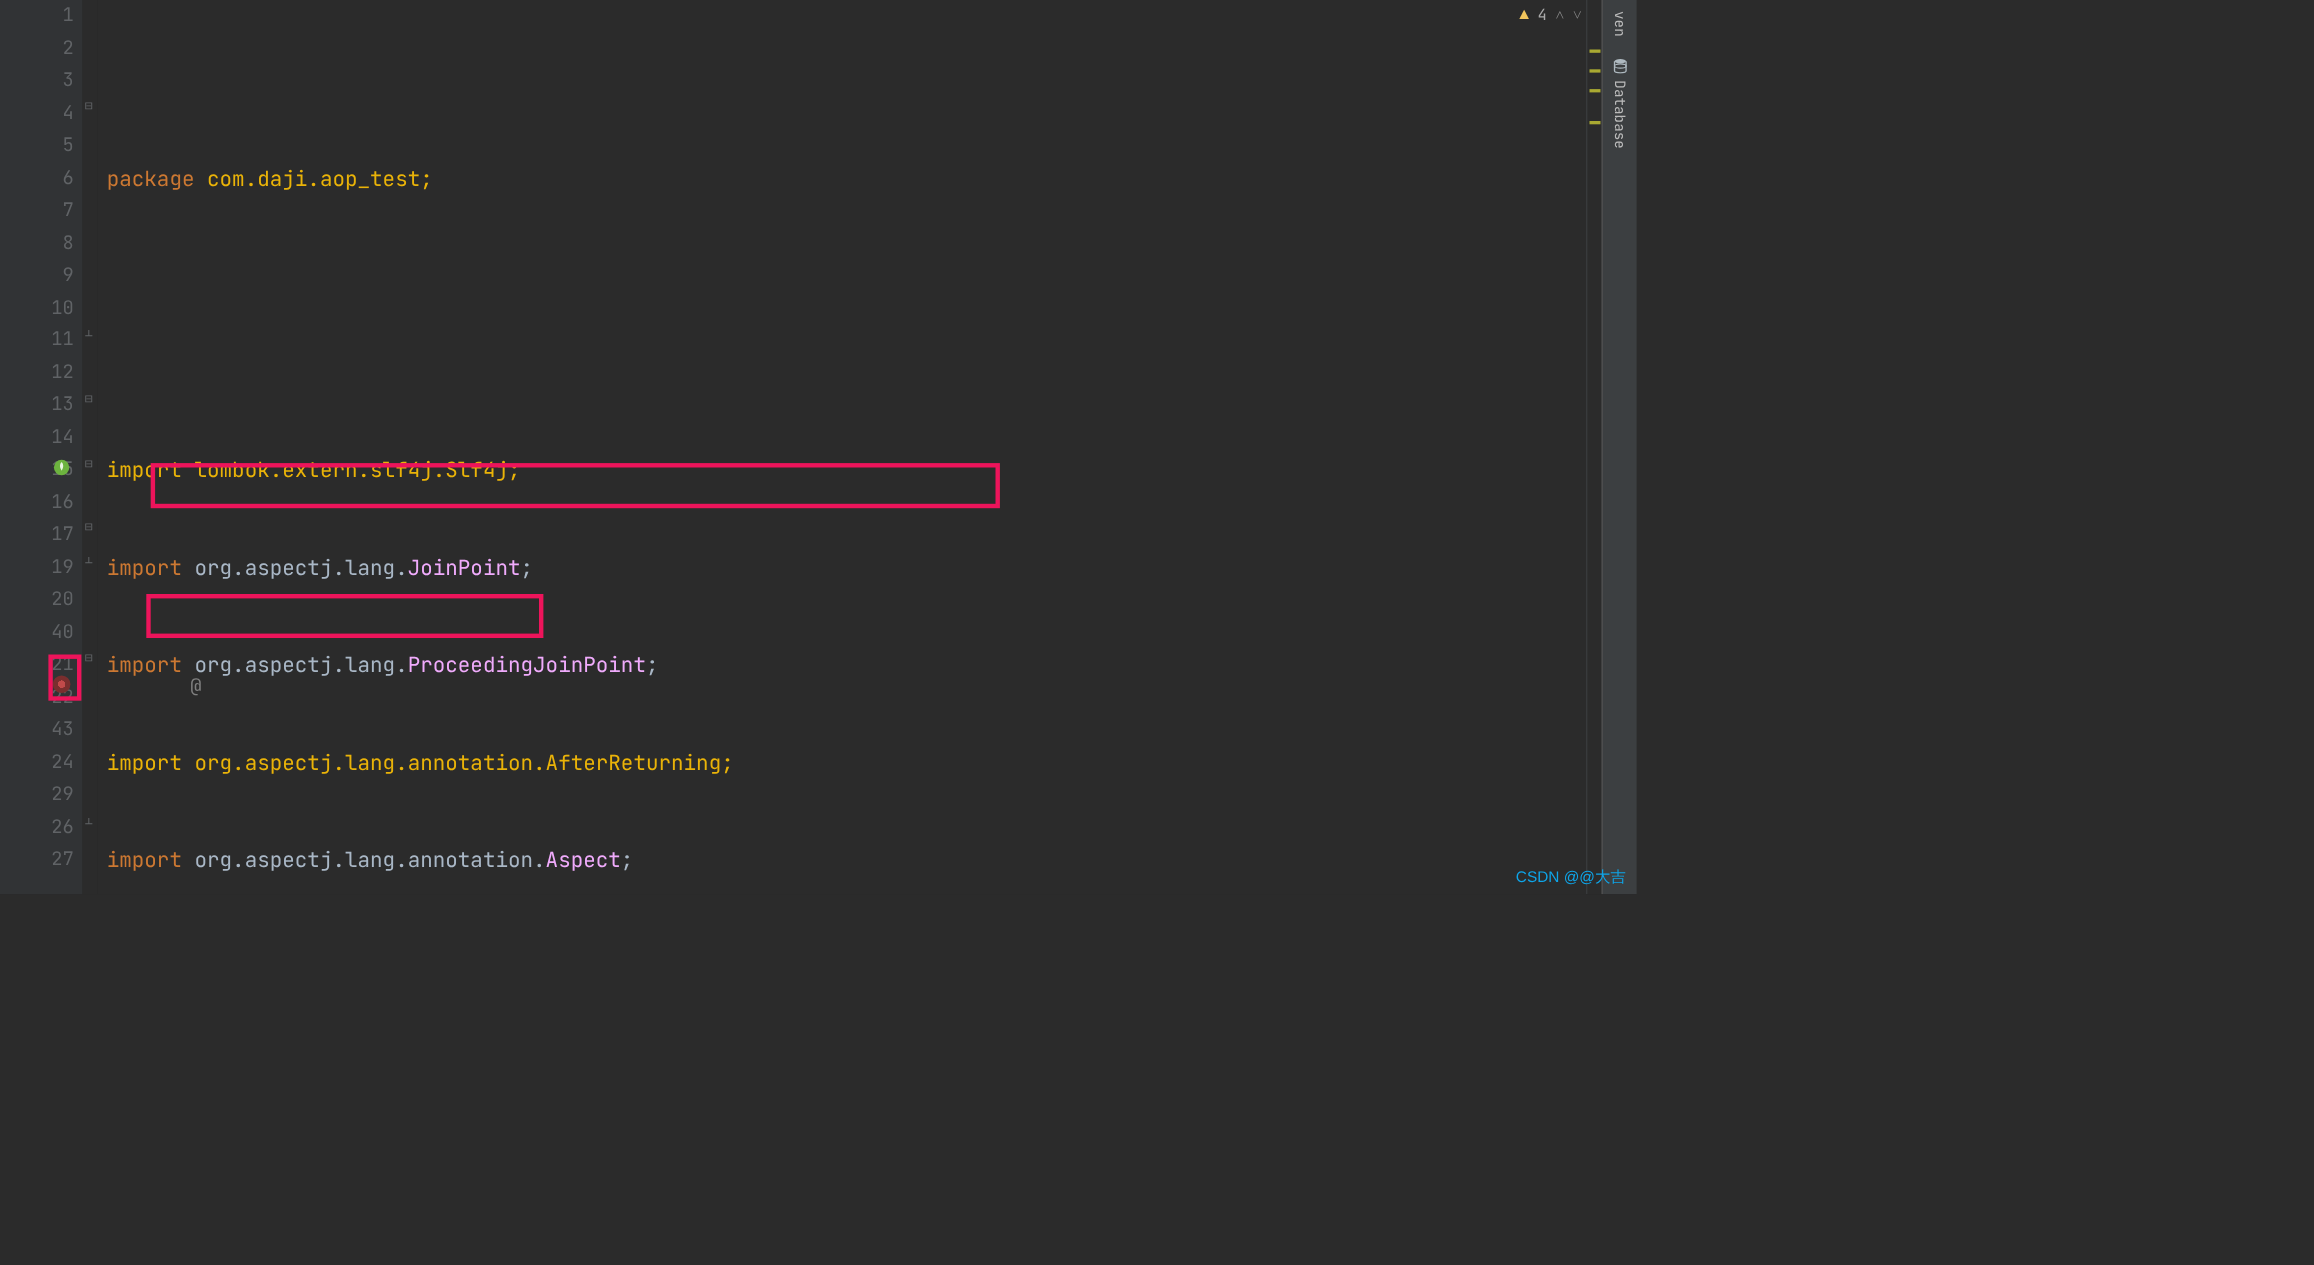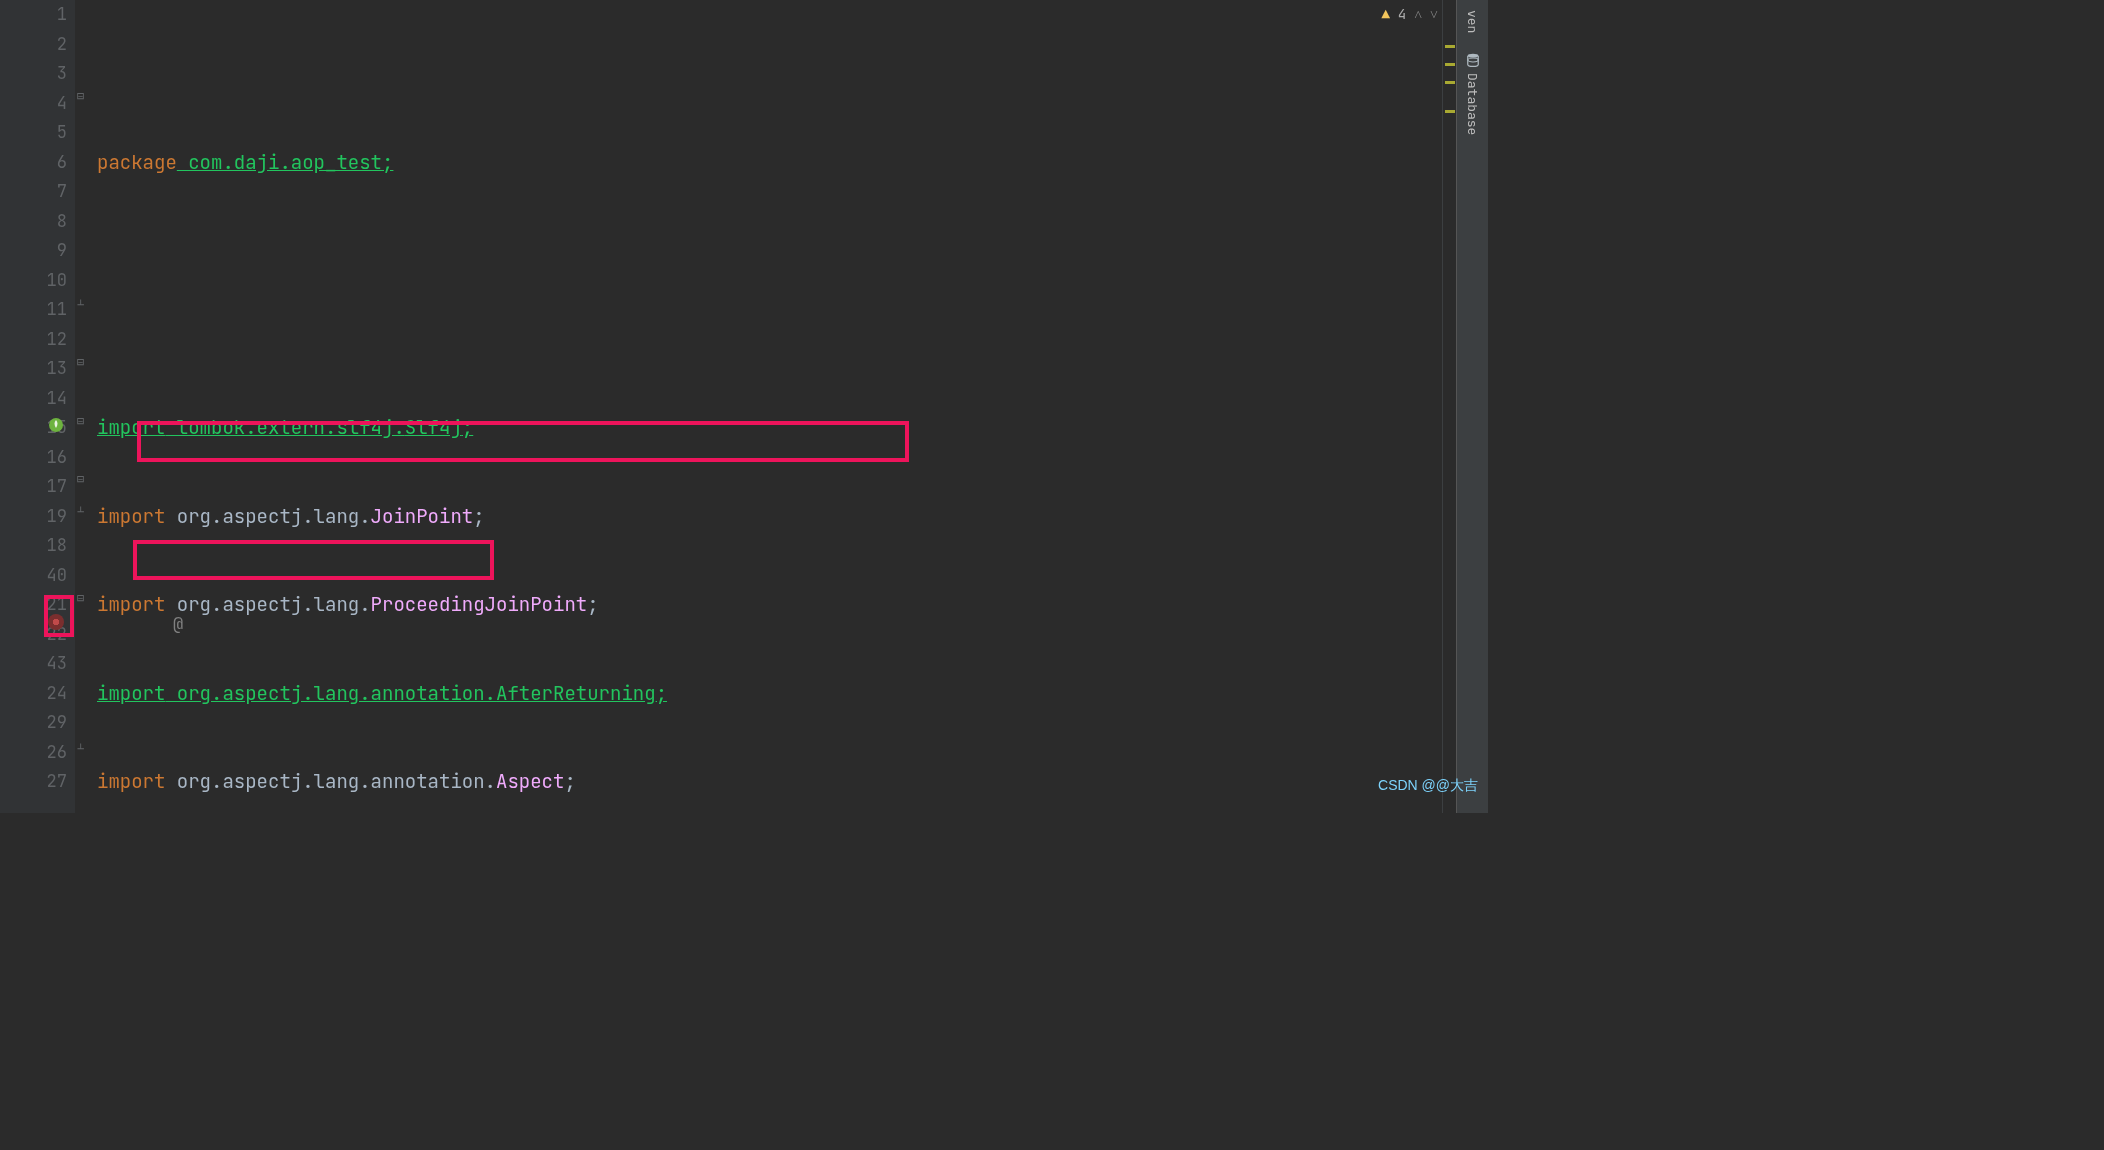--- a/index.html
+++ b/index.html
@@ -46,21 +46,21 @@
     }
     .fold-marker {
       position: absolute;
       color: #606366;
       font-size: 12px;
       left: 2px;
     }
     .line { height: 29.5px; display: flex; align-items: flex-end; }
     .line-num { height: 29.5px; }
     .kw { color: #cc7832; }
-    .grey-import { color: #22c55e; text-decoration: underline; }
+    .grey-import { color: #eab308; }
     .import-cls { color: #f0abfc; }
     .right-tools {
       position: absolute;
       right: 0;
       top: 0;
       bottom: 0;
       width: 32px;
       background: #3c3f41;
       display: flex;
       flex-direction: column;
@@ -131,22 +131,22 @@
       background: transparent;
       pointer-events: none;
       left: 44px;
       top: 595px;
       width: 30px;
       height: 42px;
     }
     .watermark {
       position: absolute;
       right: 10px;
-      bottom: 18px;
-      color: #7dd3fc;
+      bottom: 6px;
+      color: #0ea5e9;
       font-size: 14px;
       font-family: Arial, sans-serif;
     }
     .caret-line {
       position: absolute;
       left: 0;
       right: 0;
       height: 29.5px;
       background: #323232;
       z-index: -1;
@@ -193,21 +193,21 @@
     <div class="line-num">9</div>
     <div class="line-num">10</div>
     <div class="line-num">11</div>
     <div class="line-num">12</div>
     <div class="line-num">13</div>
     <div class="line-num">14</div>
     <div class="line-num">15</div>
     <div class="line-num">16</div>
     <div class="line-num">17</div>
     <div class="line-num">19</div>
-    <div class="line-num">18</div>
+    <div class="line-num">20</div>
     <div class="line-num">40</div>
     <div class="line-num">21</div>
     <div class="line-num">22</div>
     <div class="line-num">43</div>
     <div class="line-num">24</div>
     <div class="line-num">29</div>
     <div class="line-num">26</div>
     <div class="line-num">27</div>
     <svg class="spring-leaf" viewBox="0 0 16 16">
         <circle cx="8" cy="8" r="7" fill="#6db33f"></circle>

